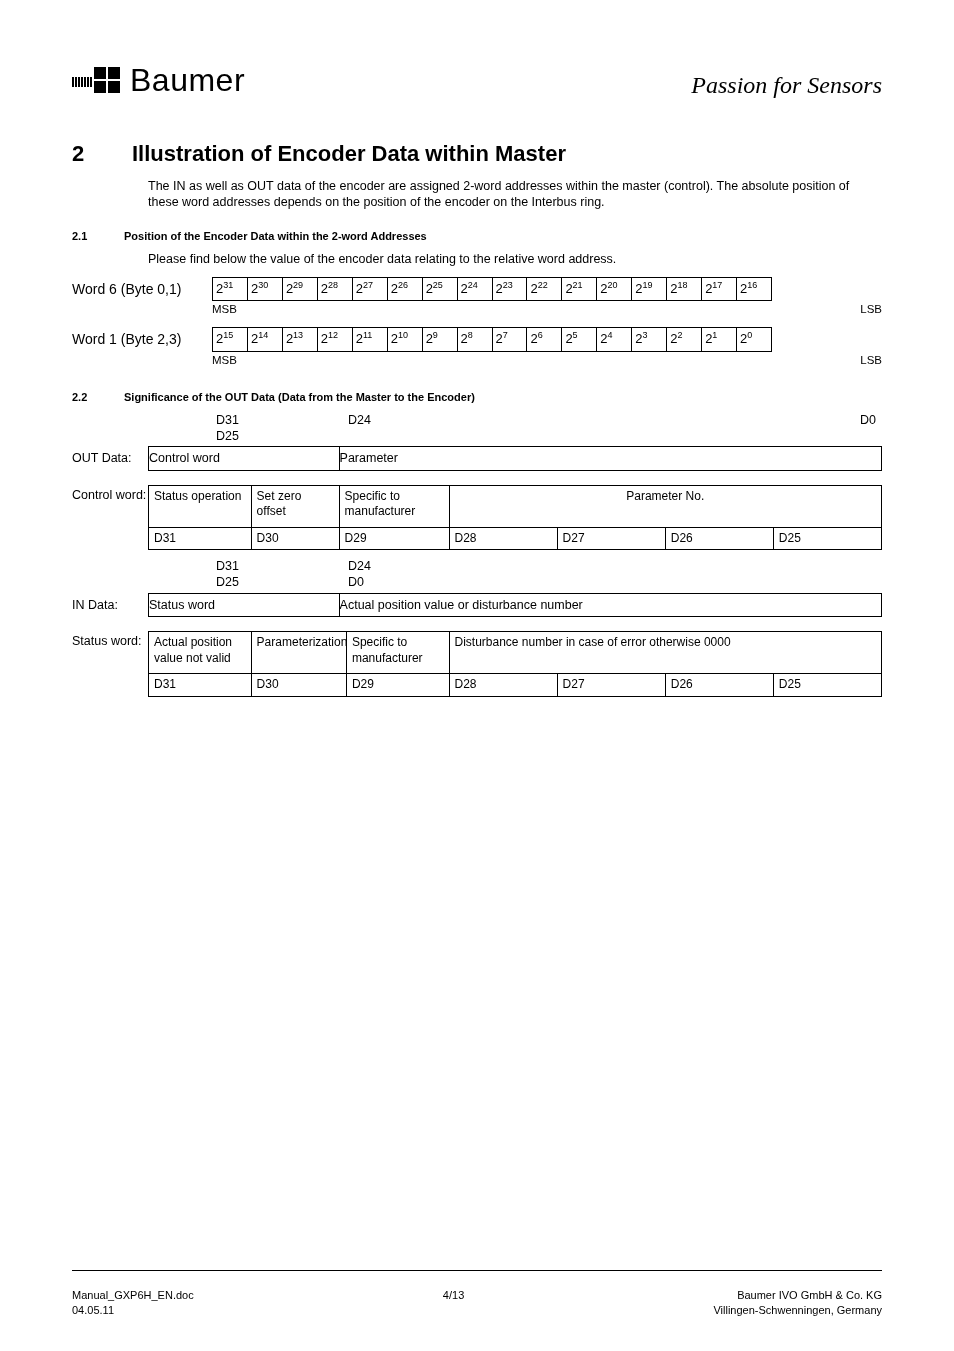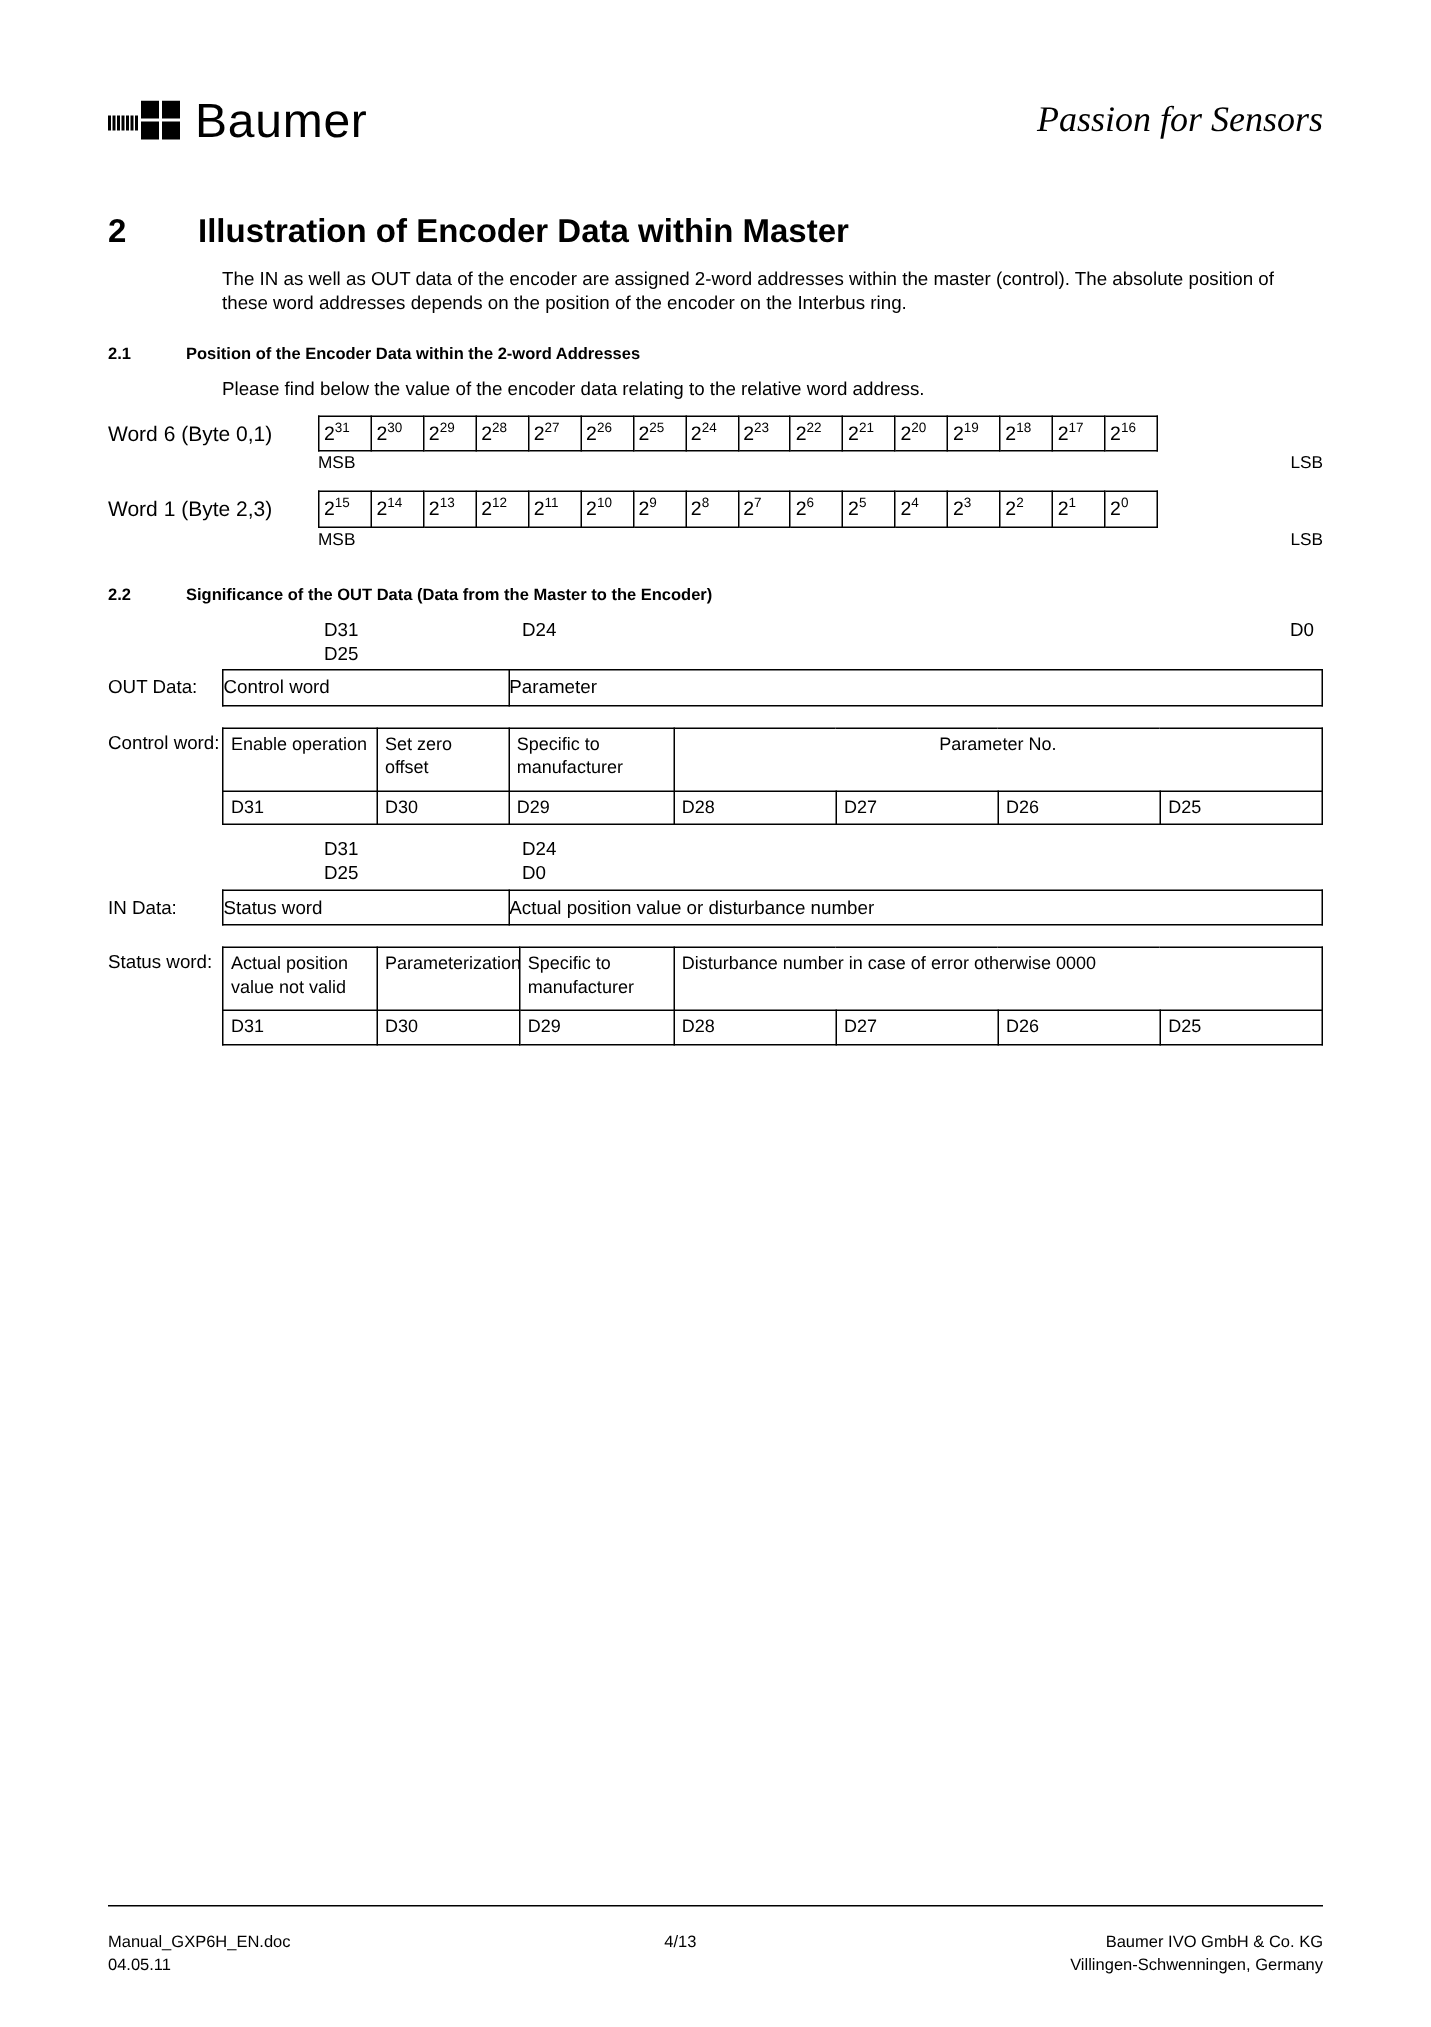--- a/index.html
+++ b/index.html
@@ -14,21 +14,21 @@
   }
   .page {
     width: 954px;
     min-height: 1351px;
     padding: 60px 72px 40px 72px;
     position: relative;
   }
   .header {
     display: flex;
     justify-content: space-between;
-    align-items: center;
+    align-items: flex-end;
     margin-bottom: 38px;
   }
   .logo {
     display: flex;
     align-items: center;
     gap: 10px;
   }
   .logo-mark {
     width: 48px;
     height: 28px;
@@ -297,21 +297,21 @@
         <col style="width:14%">
           <col style="width:12%">
           <col style="width:15%">
         <col style="width:14.75%">
           <col style="width:14.75%">
           <col style="width:14.75%">
           <col style="width:14.75%">
       </colgroup>
       <tbody>
           <tr style="height:42px;">
-        <td>Enable operation</td>
+        <td>Status operation</td>
         <td>Set zero offset</td>
         <td>Specific to manufacturer</td>
         <td colspan="4" style="vertical-align:top; padding-top:3px; text-align:center;">Parameter No.</td>
       </tr>
       <tr class="drow">
         <td>D31</td>
         <td>D30</td>
         <td>D29</td>
         <td>D28</td>
         <td>D27</td>

